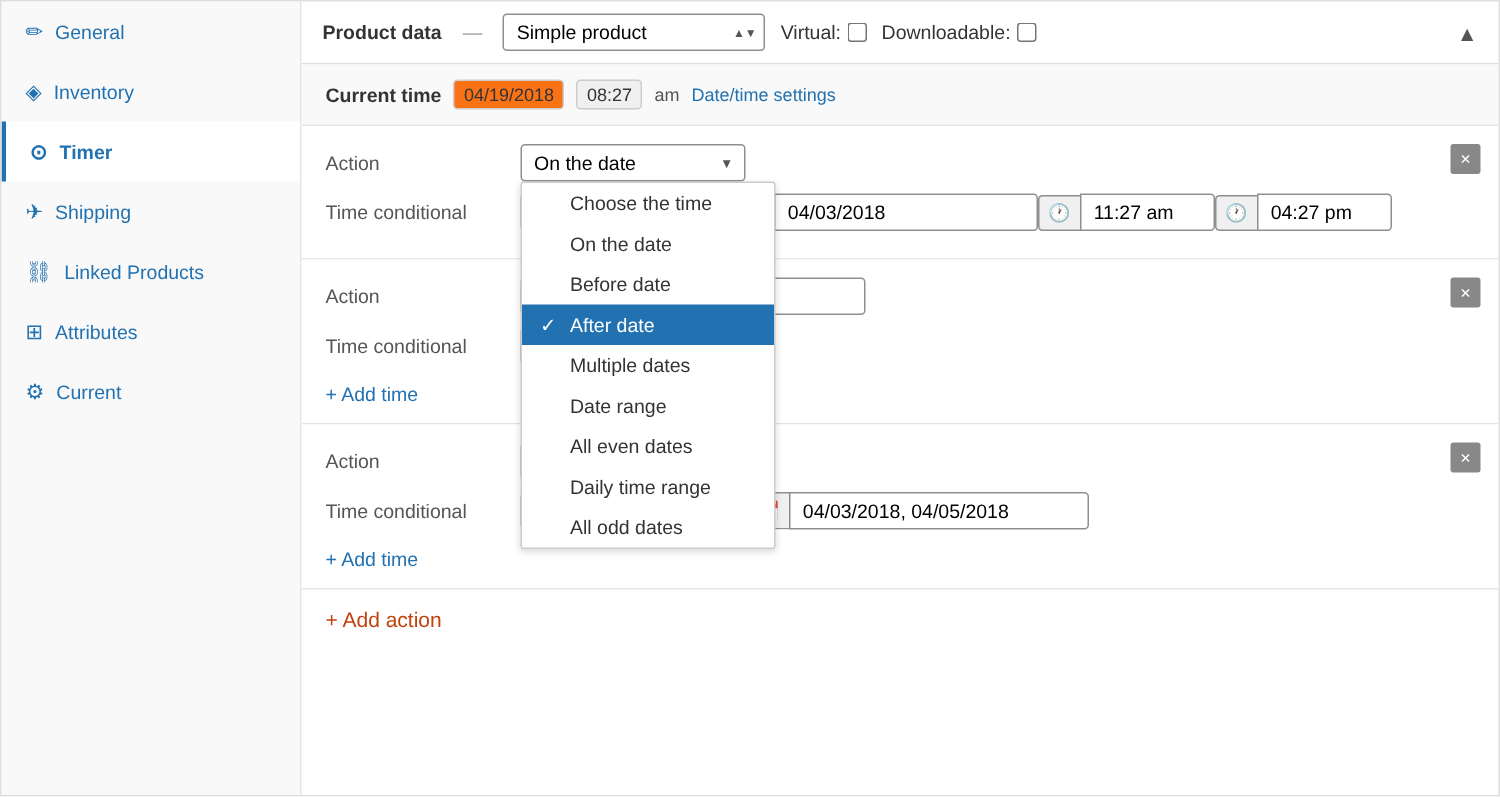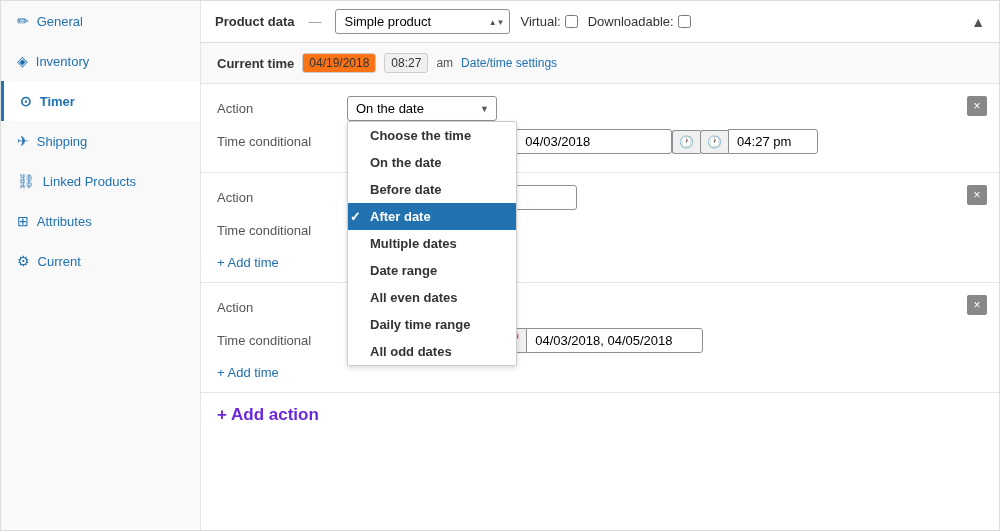--- a/index.html
+++ b/index.html
@@ -41,38 +41,38 @@
     .row-label { width: 130px; font-size: 13px; color: #555; flex-shrink: 0; }
     .close-btn { position: absolute; right: 12px; top: 12px; width: 20px; height: 20px; background: #888; color: #fff; border: none; border-radius: 2px; cursor: pointer; font-size: 12px; display: flex; align-items: center; justify-content: center; }
 
     
     .dropdown { position: relative; display: inline-block; }
     .dropdown select { border: 1px solid #8c8f94; border-radius: 3px; padding: 4px 24px 4px 8px; font-size: 13px; background: #fff; appearance: none; -webkit-appearance: none; min-width: 140px; }
     .dropdown::after { content: '▼'; font-size: 9px; position: absolute; right: 8px; top: 50%; transform: translateY(-50%); pointer-events: none; color: #555; }
 
     
     .text-input { border: 1px solid #8c8f94; border-radius: 3px; padding: 4px 8px; font-size: 13px; }
-    .date-input { border: 1px solid #8c8f94; border-radius: 3px; padding: 4px 8px; font-size: 13px; width: 156px; }
+    .date-input { border: 1px solid #8c8f94; border-radius: 3px; padding: 4px 8px; font-size: 13px; width: 176px; }
 
     
     .date-with-icon { display: flex; align-items: center; gap: 0; }
     .cal-icon { border: 1px solid #8c8f94; border-right: none; border-radius: 3px 0 0 3px; padding: 4px 6px; background: #f0f0f0; font-size: 13px; }
     .date-with-icon .date-input { border-radius: 0 3px 3px 0; }
 
     
     .time-with-icon { display: flex; align-items: center; gap: 0; }
     .clock-icon { border: 1px solid #8c8f94; border-right: none; border-radius: 3px 0 0 3px; padding: 4px 6px; background: #f0f0f0; font-size: 12px; }
     .time-with-icon .time-input { border: 1px solid #8c8f94; border-radius: 0 3px 3px 0; padding: 4px 8px; font-size: 13px; width: 90px; }
 
     .add-time-link { color: #2271b1; text-decoration: none; font-size: 13px; display: inline-block; margin-top: 4px; }
-    .add-action-link { color: #6d28d9; text-decoration: none; font-size: 17px; padding: 12px 16px; display: block; font-weight: bold; }
+    .add-action-link { color: #c2410c; text-decoration: none; font-size: 14px; padding: 12px 16px; display: block; }
 
     
     .dropdown-menu { position: absolute; top: 100%; left: 0; background: #fff; border: 1px solid #ccc; border-radius: 2px; z-index: 100; min-width: 170px; box-shadow: 0 2px 5px rgba(0,0,0,0.15); }
-    .dropdown-menu-item { padding: 6px 2px; cursor: pointer; display: flex; align-items: center; gap: 6px; font-size: 13px; color: #333; font-weight: bold; }
+    .dropdown-menu-item { padding: 6px 12px; cursor: pointer; display: flex; align-items: center; gap: 6px; font-size: 13px; color: #333; }
     .dropdown-menu-item.selected { background: #2271b1; color: #fff; }
     .dropdown-menu-item .check { width: 14px; }
 
     
     .action-dropdown-container { position: relative; display: inline-block; }
   </style>
 </head>
 <body>
 
 <div class="container">
@@ -205,20 +205,21 @@
           <select>
             <option>Date range</option>
           </select>
         </div>
         <div class="date-with-icon">
           <span class="cal-icon">📅</span>
           <input type="text" class="date-input" value="04/03/2018" style="">
         </div>
         <div class="time-with-icon">
           <span class="clock-icon">🕐</span>
+          <input type="text" class="time-input" value="11:27 am" style="">
         </div>
         <div class="time-with-icon">
           <span class="clock-icon">🕐</span>
           <input type="text" class="time-input" value="04:27 pm" style="">
         </div>
       </div>
     </div>
 
     <div class="action-block">
       <button class="close-btn">×</button>
@@ -274,21 +275,21 @@
             <option>Before date</option>
             <option>After date</option>
             <option>Date range</option>
             <option>All even dates</option>
             <option>All odd dates</option>
             <option>Daily time range</option>
           </select>
         </div>
         <div class="date-with-icon">
           <span class="cal-icon">📅</span>
-          <input type="text" class="date-input" value="04/03/2018, 04/05/2018" style="width: 177px;">
+          <input type="text" class="date-input" value="04/03/2018, 04/05/2018" style="width: 200px;">
         </div>
       </div>
       <a class="add-time-link" href="#">+ Add time</a>
     </div>
 
     <a class="add-action-link" href="#">+ Add action</a>
   </div>
 </div>
 
 </body></html>

